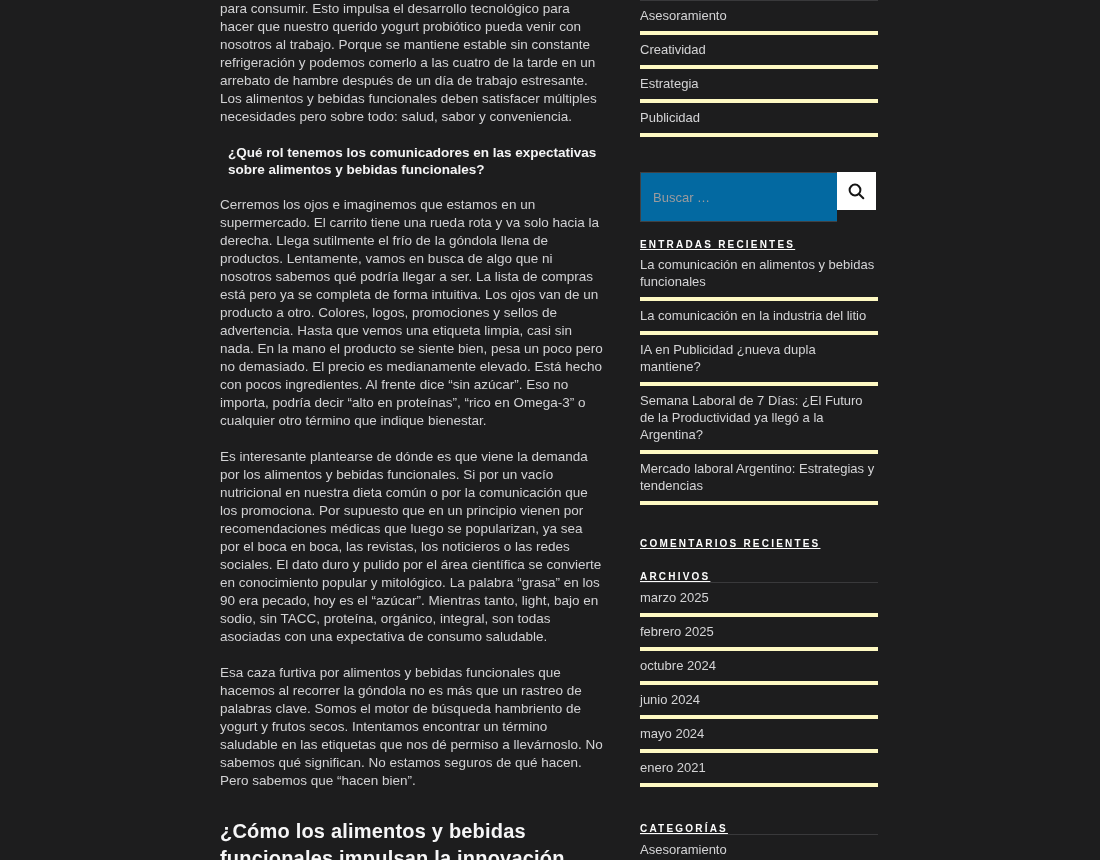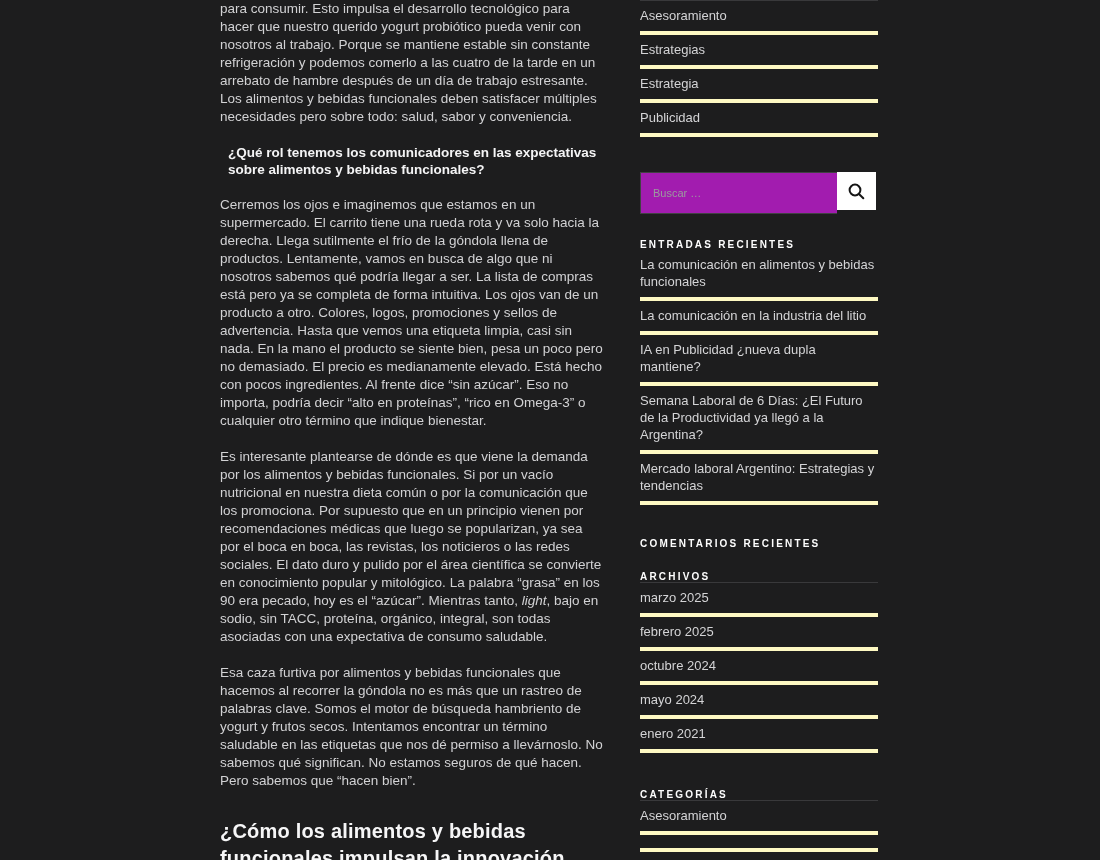--- a/index.html
+++ b/index.html
@@ -16,48 +16,48 @@
     color:#d2d2d4;font-size:13.5px;line-height:18px;font-weight:500;
   }
   .article p{margin:0 0 18px 0;}
   .article .h3{
     margin:0 0 18px 8px;color:#f4f4f5;font-weight:bold;font-size:13.5px;line-height:17px;
   }
   .article .h2{
     margin:28px 0 10px 0;color:#f6f6f7;font-weight:bold;font-size:20px;line-height:27px;
     letter-spacing:.2px;
   }
-  .article .italic{font-style:italic;}
+  .article .italic{}
 
   
   .sidebar{position:absolute;left:640px;top:0;width:238px;color:#d4d4d6;}
   .widget-title{
     font-size:10px;font-weight:bold;letter-spacing:2.2px;color:#fdfdfd;
-    text-transform:uppercase;margin:0;
+    text-transform:uppercase;margin:0;text-decoration:underline;
   }
   ul.side-list{list-style:none;margin:0;padding:0;}
   ul.side-list li{
     border-bottom:4px solid #fef9c3;
     padding:6px 0 7px 0;
   }
   ul.side-list.topline{border-top:1px solid #39393b;}
   ul.side-list a{
     color:#d4d4d6;text-decoration:none;font-size:13px;line-height:17px;display:block;
     cursor:pointer;
   }
 
   .top-cats{margin-top:14px;}
 
   .search-form{
     margin-top:35px;display:flex;width:236px;height:38px;box-sizing:border-box;
   }
   .search-input{
-    flex:1;min-width:0;height:42px;box-sizing:border-box;
-    background:#a21caf;border:1px solid #414143;border-right:none;
-    color:#c9c9cb;font-size:11px;padding:0 12px;outline:none;
+    flex:1;min-width:0;height:50px;box-sizing:border-box;
+    background:#0369a1;border:1px solid #414143;border-right:none;
+    color:#c9c9cb;font-size:13px;padding:0 12px;outline:none;
     font-family:"Liberation Sans", sans-serif;
   }
   .search-input::placeholder{color:#9b9b9e;opacity:1;}
   .search-button{
     width:39px;height:38px;background:#ffffff;border:none;cursor:pointer;
     display:flex;align-items:center;justify-content:center;padding:0;
   }
   .search-button svg{display:block;}
 
   .recent-head{margin-top:29px;}
@@ -84,21 +84,21 @@
 
   </div>
 
   <div class="sidebar">
 
     <ul class="side-list topline top-cats">
       <li>
           <a>Asesoramiento</a>
         </li>
       <li>
-          <a>Estrategias</a>
+          <a>Creatividad</a>
         </li>
       <li>
           <a>Estrategia</a>
         </li>
       <li>
           <a>Publicidad</a>
         </li>
     </ul>
 
     <div class="search-form">
@@ -118,39 +118,42 @@
       <li>
           <a>La comunicación en alimentos y bebidas funcionales</a>
         </li>
       <li>
           <a>La comunicación en la industria del litio</a>
         </li>
       <li>
           <a>IA en Publicidad ¿nueva dupla mantiene?</a>
         </li>
       <li>
-          <a>Semana Laboral de 6 Días: ¿El Futuro de la Productividad ya llegó a la Argentina?</a>
+          <a>Semana Laboral de 7 Días: ¿El Futuro de la Productividad ya llegó a la Argentina?</a>
         </li>
       <li>
           <a>Mercado laboral Argentino: Estrategias y tendencias</a>
         </li>
     </ul>
 
     <div class="widget-title comments-head">COMENTARIOS RECIENTES</div>
 
     <div class="widget-title archives-head">ARCHIVOS</div>
     <ul class="side-list topline archives-list">
       <li>
           <a>marzo 2025</a>
         </li>
       <li>
           <a>febrero 2025</a>
         </li>
       <li>
           <a>octubre 2024</a>
+        </li>
+      <li>
+          <a>junio 2024</a>
         </li>
       <li>
           <a>mayo 2024</a>
         </li>
       <li>
           <a>enero 2021</a>
         </li>
     </ul>
 
     <div class="widget-title cats-head">CATEGORÍAS</div>

